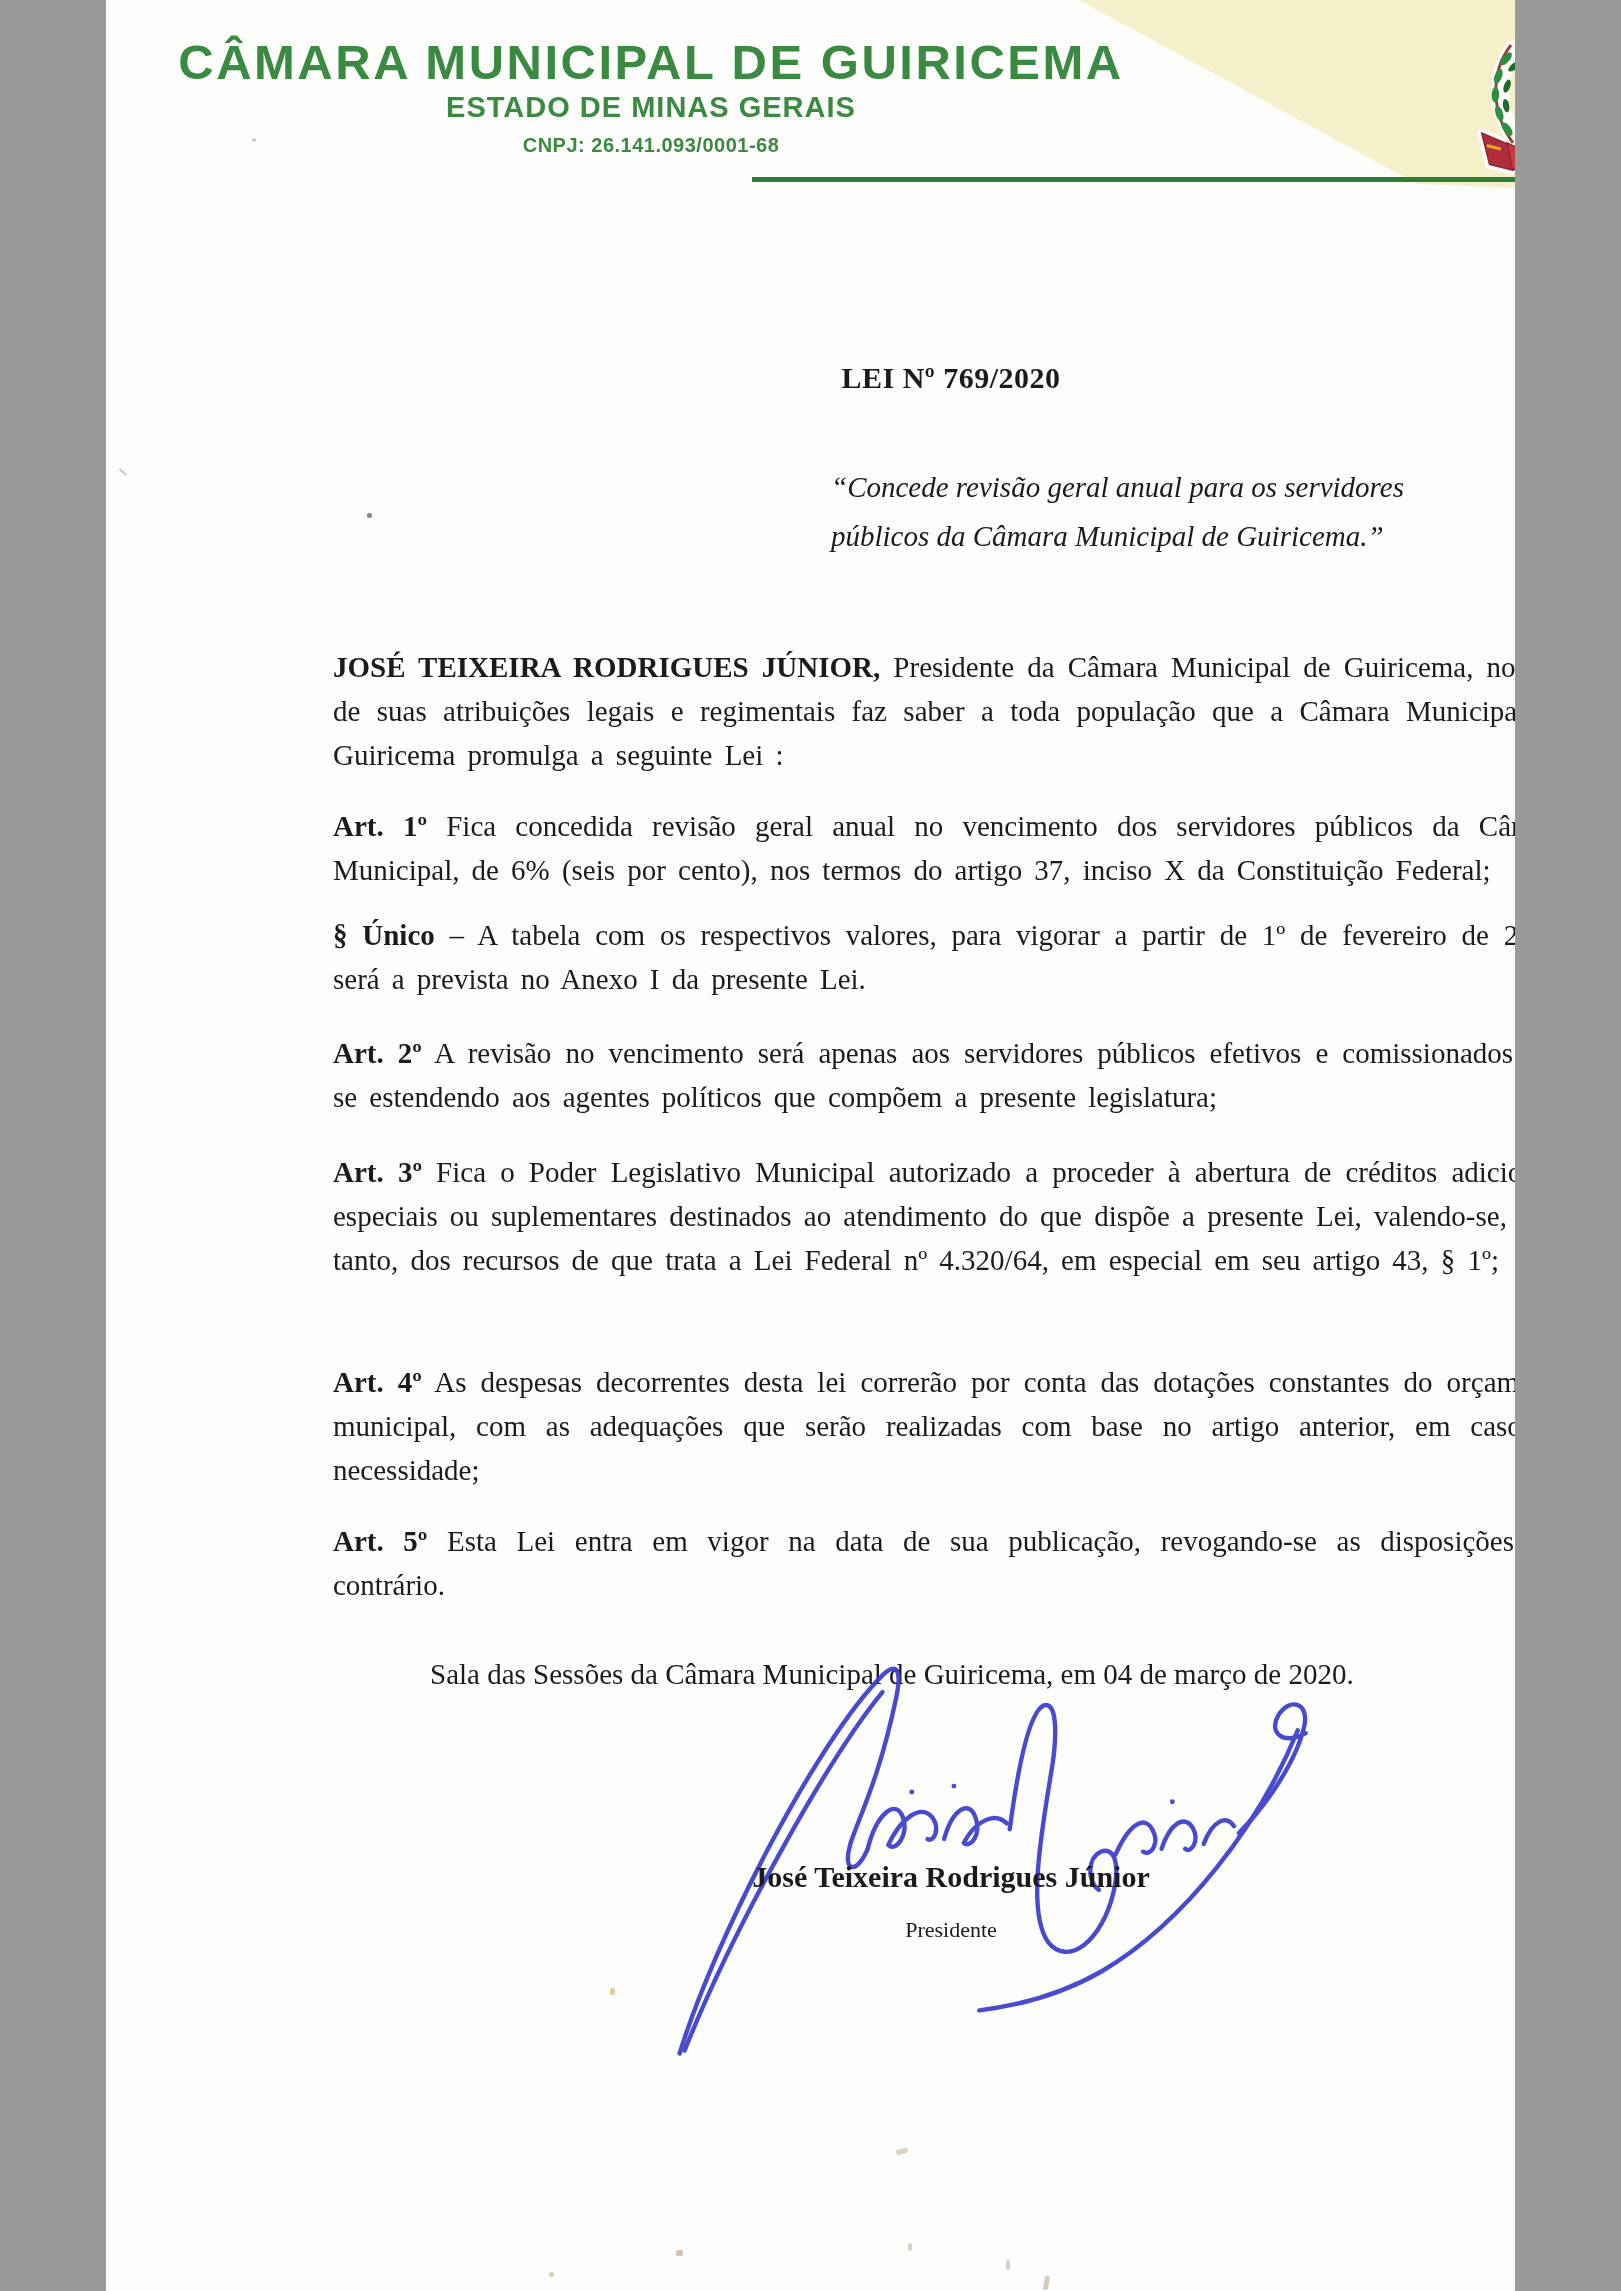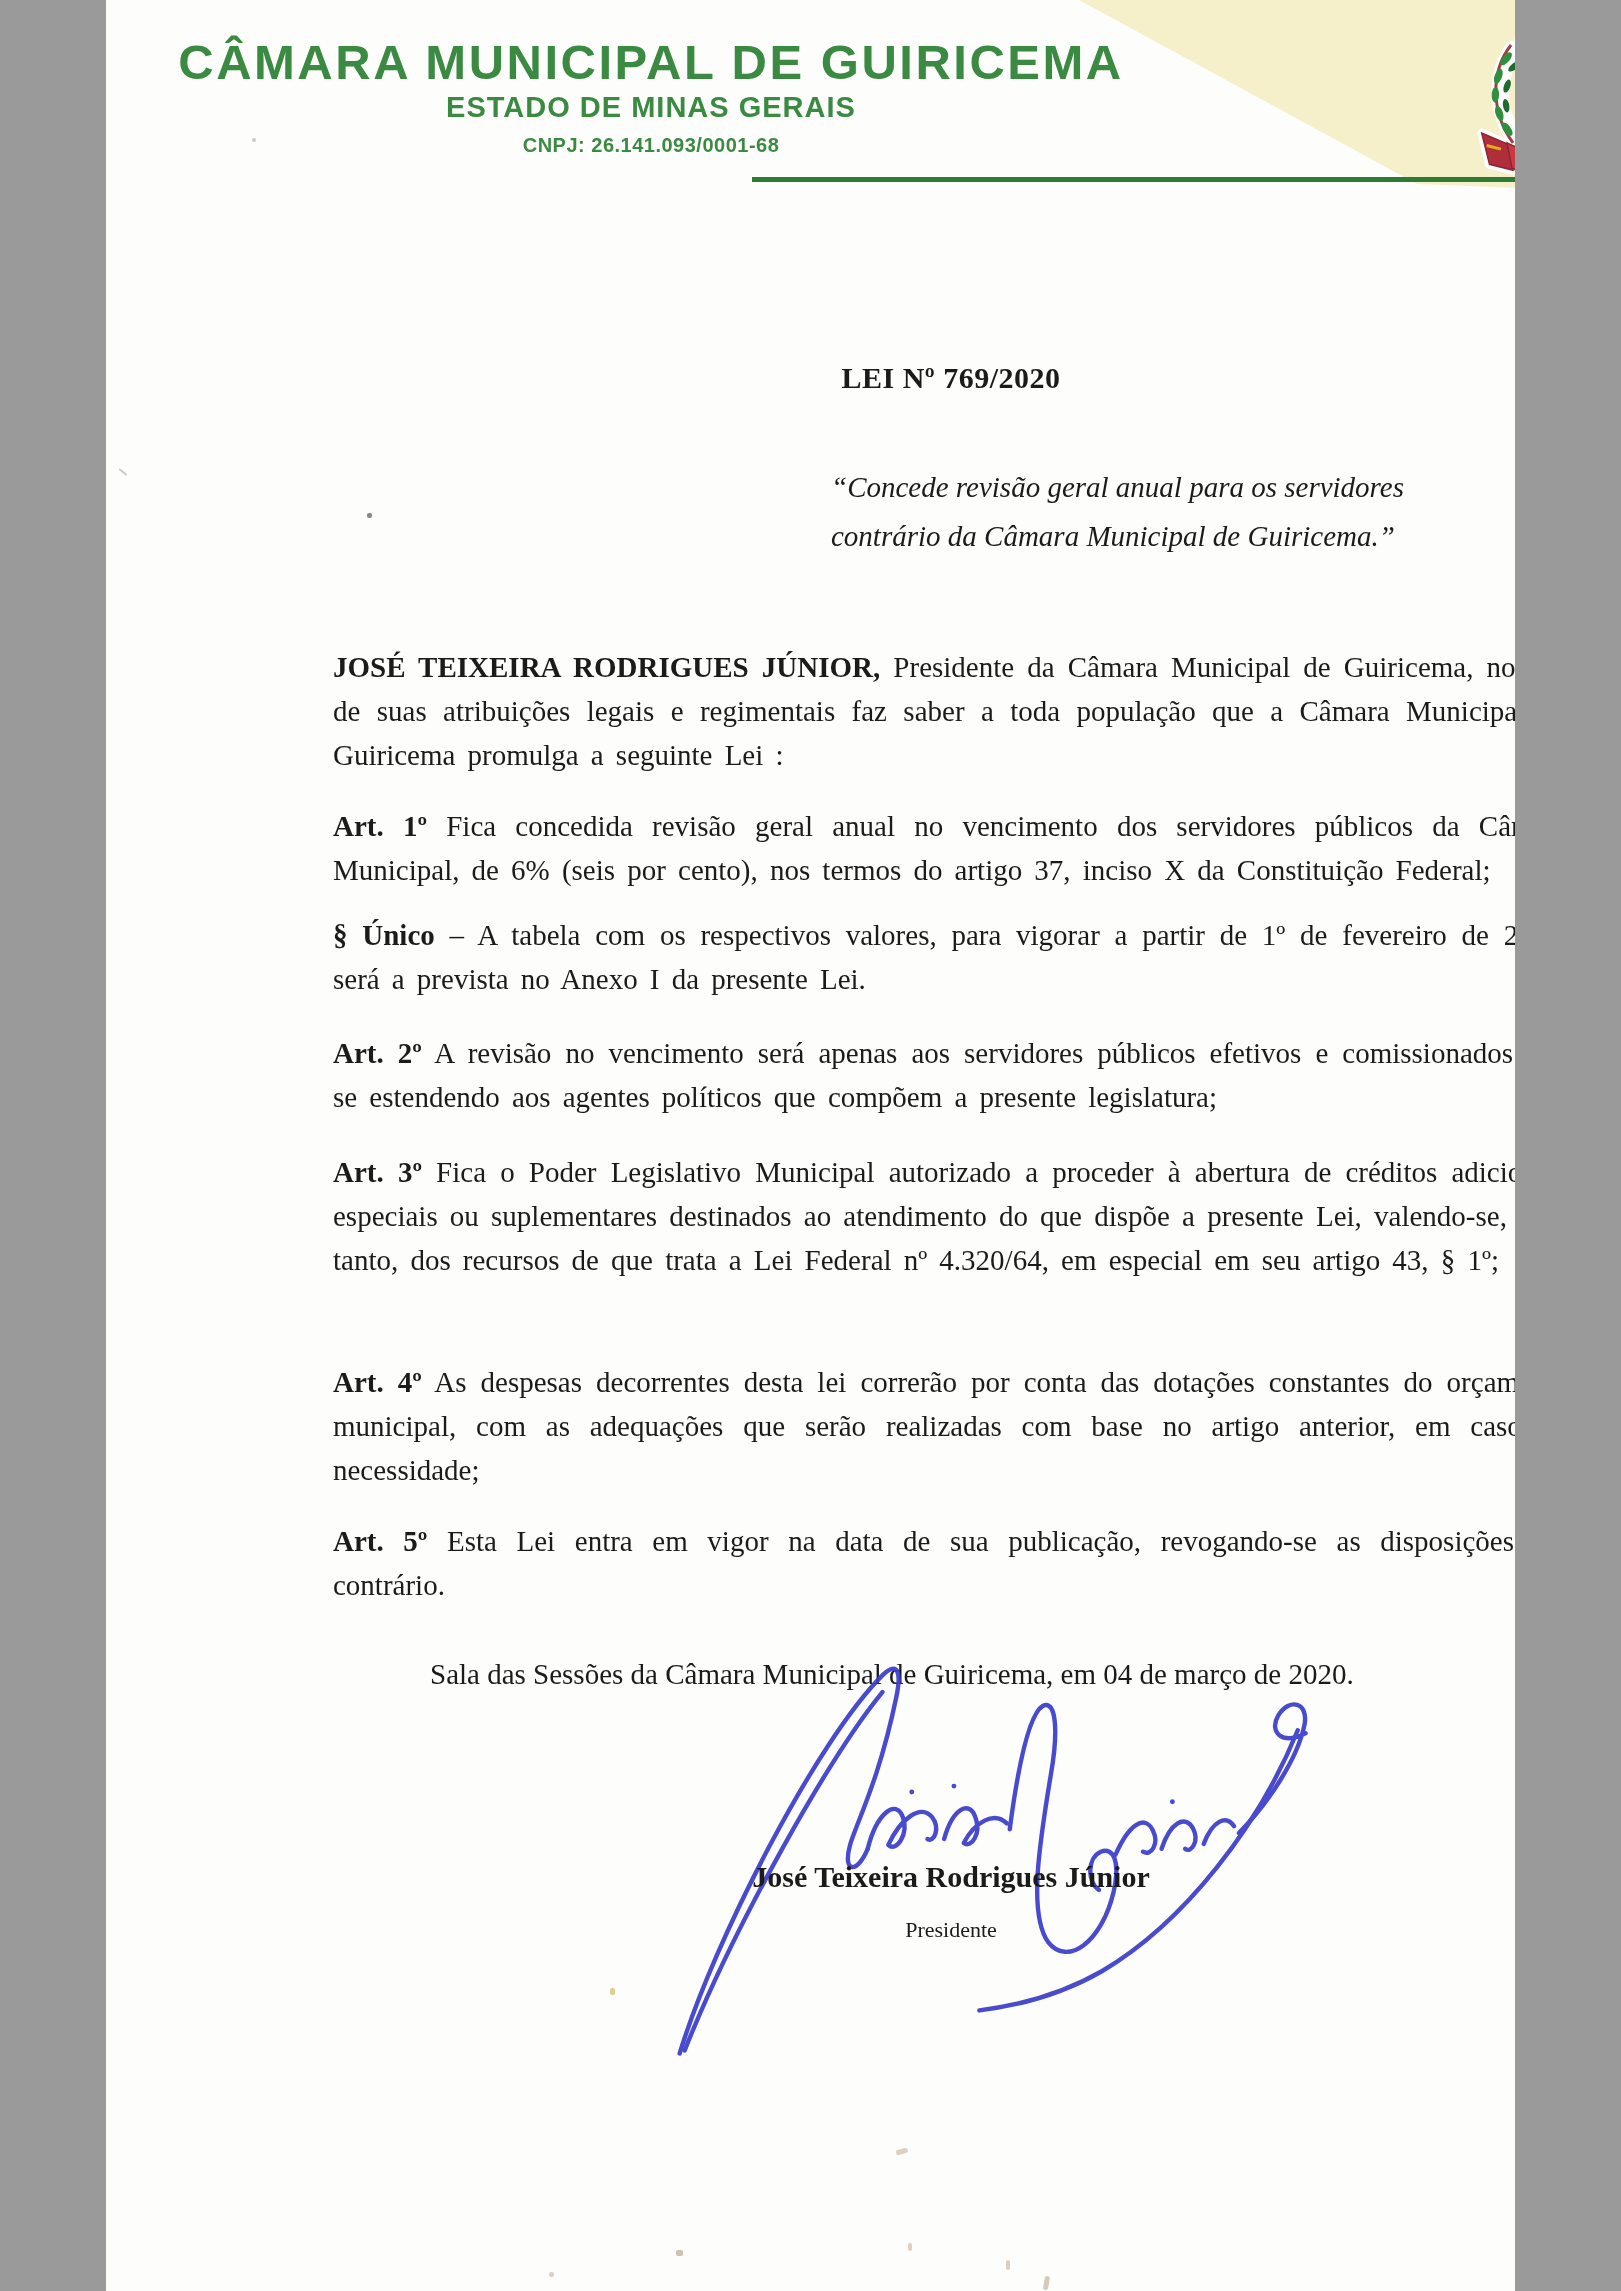--- a/index.html
+++ b/index.html
@@ -144,21 +144,21 @@
       <rect x="25" y="147" width="15" height="3" fill="#e9c419" opacity="0.85" transform="rotate(14 32 148)"></rect>
       <rect x="152" y="147" width="15" height="3" fill="#e9c419" opacity="0.85" transform="rotate(-14 160 148)"></rect>
     </g>
     <text x="96" y="167" text-anchor="middle" font-family="Liberation Sans, sans-serif" font-size="12.5" font-weight="bold" fill="#e9c419" letter-spacing="1.5">GUIRICEMA</text>
   </svg>
 
   <div class="law-title">LEI Nº 769/2020</div>
 
   <div class="epigraph">
     <div>“Concede revisão geral anual para os servidores</div>
-    <div>contrário da Câmara Municipal de Guiricema.”</div>
+    <div>públicos da Câmara Municipal de Guiricema.”</div>
   </div>
 
   <div class="para" id="p-preamble"><span class="lead">JOSÉ TEIXEIRA RODRIGUES JÚNIOR,</span><span> Presidente da Câmara Municipal de Guiricema, no uso de suas atribuições legais e regimentais faz saber a toda população que a Câmara Municipal de Guiricema promulga a seguinte Lei :</span></div>
 
   <div class="para" id="p-art1"><span class="lead">Art. 1º</span><span> Fica concedida revisão geral anual no vencimento dos servidores públicos da Câmara Municipal, de 6% (seis por cento), nos termos do artigo 37, inciso X da Constituição Federal;</span></div>
 
   <div class="para" id="p-punico"><span class="lead">§ Único</span><span> – A tabela com os respectivos valores, para vigorar a partir de 1º de fevereiro de 2020, será a prevista no Anexo I da presente Lei.</span></div>
 
   <div class="para" id="p-art2"><span class="lead">Art. 2º</span><span> A revisão no vencimento será apenas aos servidores públicos efetivos e comissionados não se estendendo aos agentes políticos que compõem a presente legislatura;</span></div>
 

